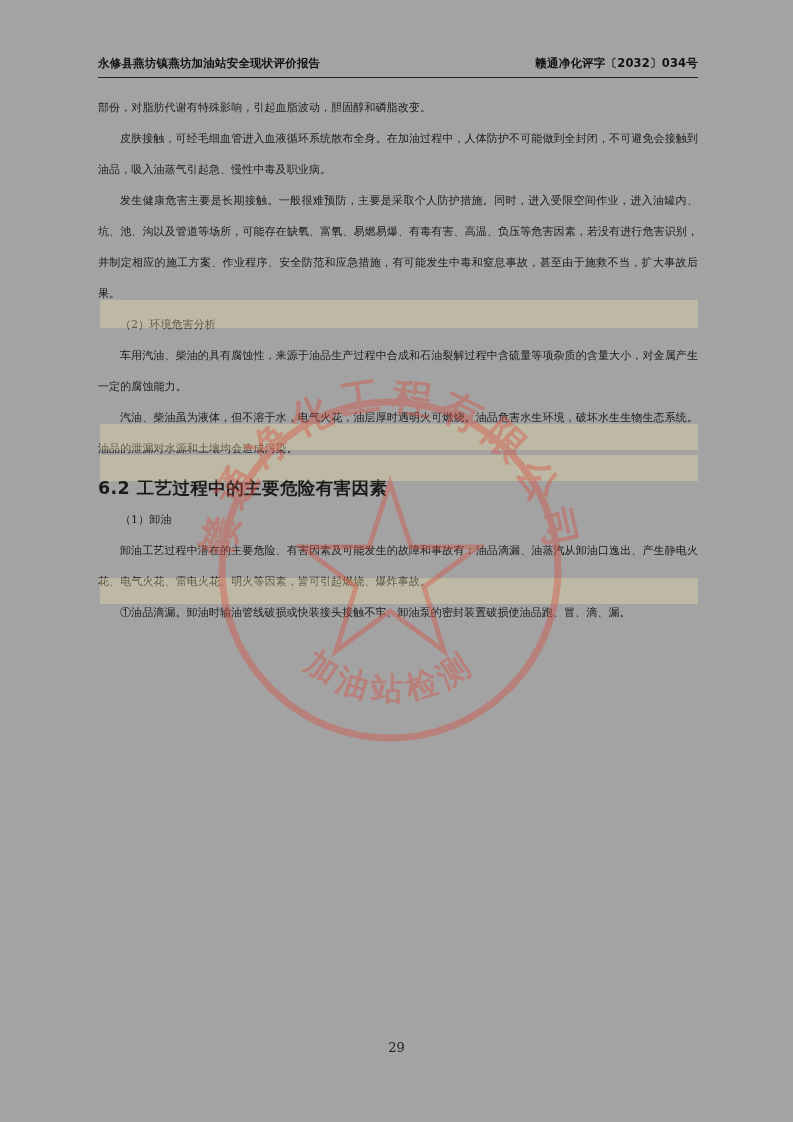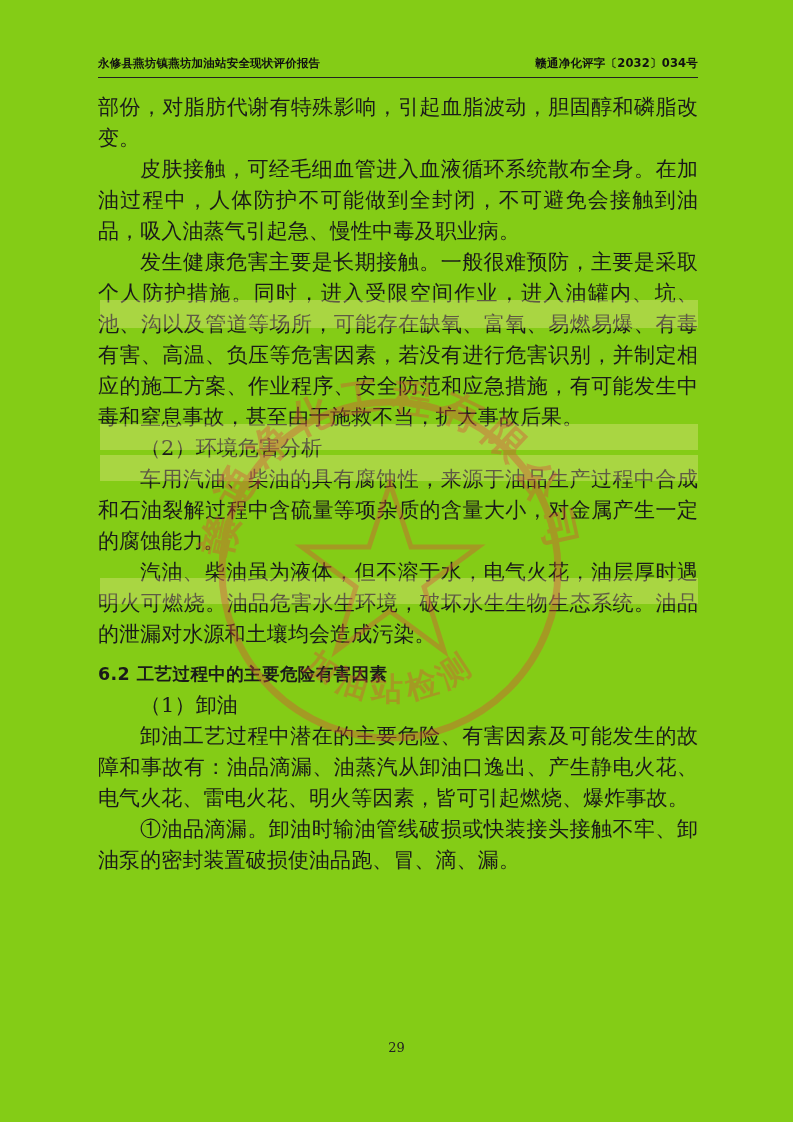--- a/index.html
+++ b/index.html
@@ -4,21 +4,21 @@
 <style>
   html, body {
     margin: 0;
     padding: 0;
     background: #8d8d8d;
   }
   .page {
     position: relative;
     width: 793px;
     height: 1122px;
-    background: #84cc16;
+    background: #a3a3a3;
     margin: 0 auto;
     overflow: hidden;
     font-family: "DejaVu Serif", "Liberation Serif", serif;
     color: #1a1a1a;
   }
   .content {
     position: absolute;
     left: 98px;
     top: 56px;
     width: 600px;
@@ -33,21 +33,21 @@
     color: #111;
     padding-bottom: 6px;
     letter-spacing: 0.2px;
   }
   .header-rule {
     border-bottom: 1px solid #222;
     margin-bottom: 14px;
   }
   p.body {
     margin: 0 0 0 0;
-    font-size: 21px;
+    font-size: 11px;
     line-height: 31px;
     text-align: justify;
     text-justify: inter-ideograph;
     letter-spacing: 0.1px;
   }
   p.indent {
     text-indent: 2em;
   }
   h3.section {
     margin: 8px 0 0 0;

